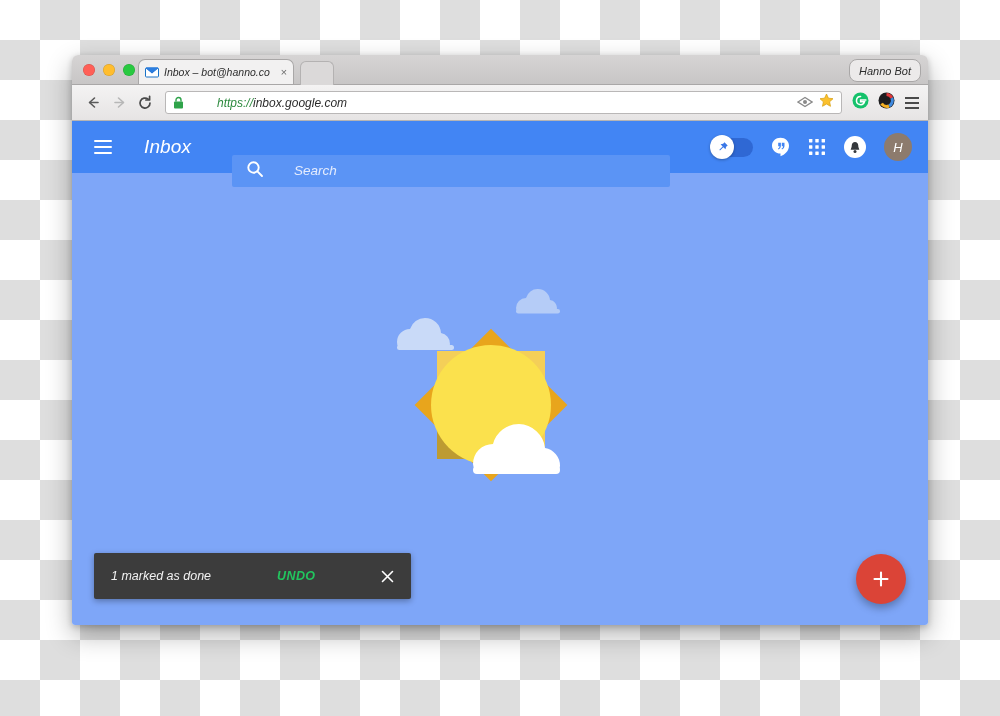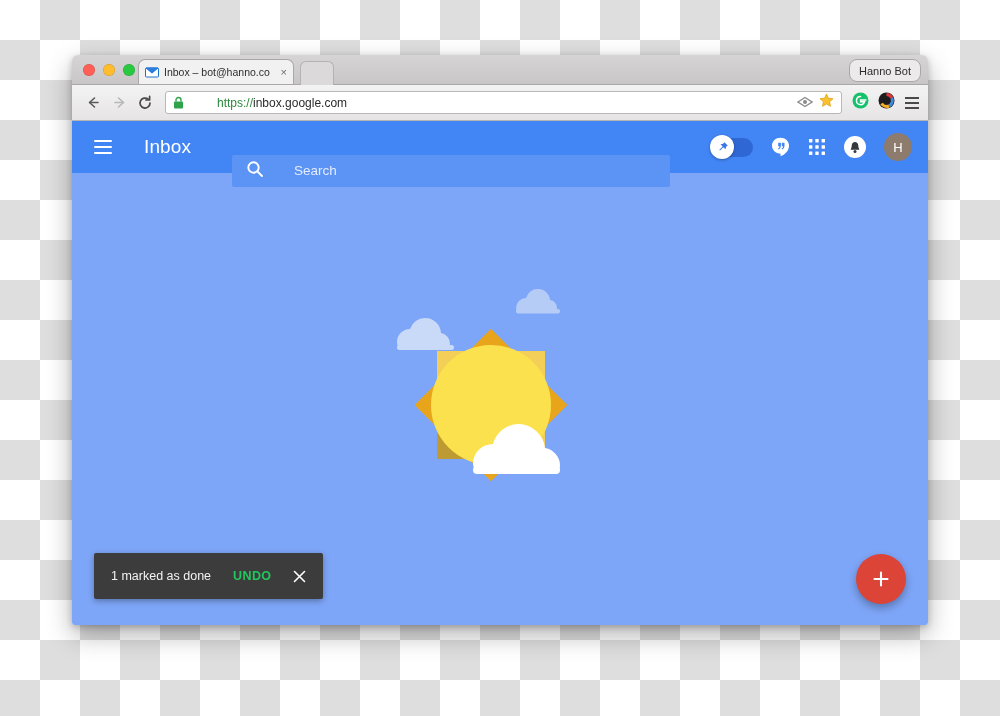--- a/index.html
+++ b/index.html
@@ -24,20 +24,21 @@
   .browser-window {
     position: absolute;
     left: 72px;
     top: 55px;
     width: 856px;
     height: 570px;
     background: #ffffff;
     border-radius: 6px 6px 3px 3px;
     box-shadow: 0 10px 26px rgba(0,0,0,0.30), 0 2px 6px rgba(0,0,0,0.20);
     overflow: hidden;
+    font-style: italic;
   }
 
   
   .tab-strip {
     height: 29px;
     background: linear-gradient(#d6d4d4, #c8c6c6);
     position: relative;
     border-bottom: 1px solid #a9a7a7;
   }
   .traffic-lights {
@@ -251,20 +252,21 @@
     position: absolute;
     left: 22px;
     bottom: 26px;
     height: 46px;
     background: #3c3c3c;
     border-radius: 2px;
     display: flex;
     align-items: center;
     padding: 0 17px;
     box-shadow: 0 2px 6px rgba(0,0,0,0.32);
+    gap: 44px;
   }
   .snackbar-text { color: #f2f2f2; font-size: 12.5px; }
   .snackbar-undo {
     color: #22c55e;
     font-size: 12.5px;
     font-weight: bold;
     letter-spacing: 0.4px;
     margin-left: 22px;
     cursor: pointer;
   }

